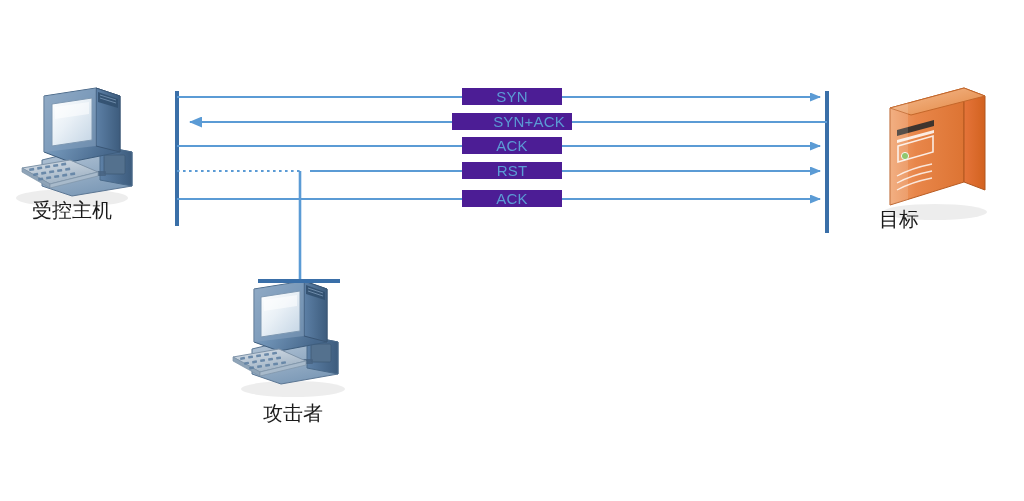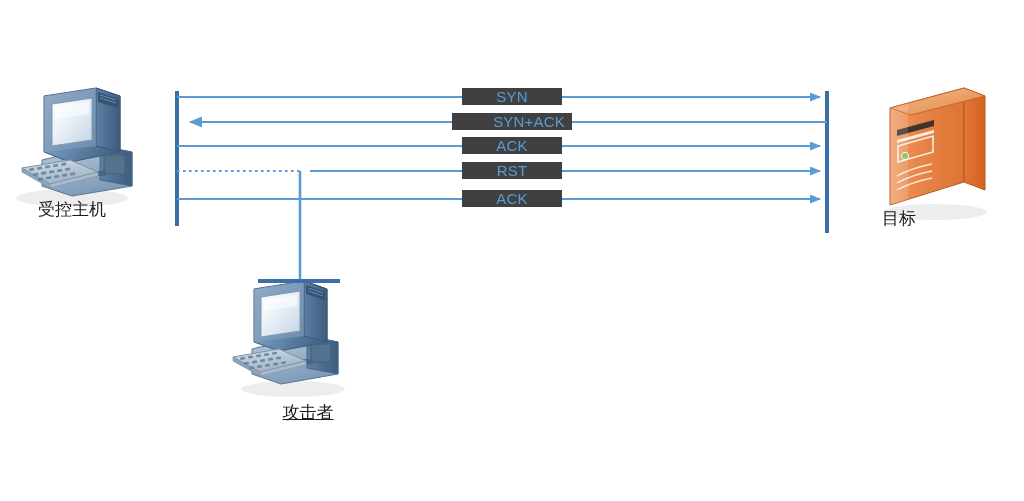--- a/index.html
+++ b/index.html
@@ -17,33 +17,33 @@
   #diagram-root {
     position: absolute;
     left: 0; top: 0;
     width: 1024px;
     height: 501px;
   }
   .node-label {
     position: absolute;
     text-align: center;
     color: #1a1a1a;
-    font-size: 17px;
+    font-size: 20px;
     line-height: 20px;
     white-space: nowrap;
   }
   .msg-label {
     position: absolute;
     text-align: center;
     color: #5B9BD5;
     font-size: 15px;
     line-height: 17px;
     letter-spacing: 0.2px;
     white-space: nowrap;
-    background: #404040;
+    background: #4c1d95;
     padding: 0 7px;
   }
   svg.layer {
     position: absolute;
     left: 0; top: 0;
     width: 1024px;
     height: 501px;
     overflow: visible;
   }
 </style>
@@ -228,15 +228,15 @@
   <div class="msg-label" style="left: 462px; top: 137px; width: 86px;">ACK</div>
 
   <div class="msg-label" style="left: 462px; top: 162px; width: 86px;">RST</div>
 
   <div class="msg-label" style="left: 462px; top: 190px; width: 86px;">ACK</div>
 
   <div class="node-label" style="left: 2px; top: 200px; width: 140px;">受控主机</div>
 
   <div class="node-label" style="left: 829px; top: 209px; width: 140px;">目标</div>
 
-  <div class="node-label" style="left: 238px; top: 403px; width: 140px; text-decoration: underline;">攻击者</div>
+  <div class="node-label" style="left: 223px; top: 403px; width: 140px;">攻击者</div>
 
 </div>
 
 </body></html>

